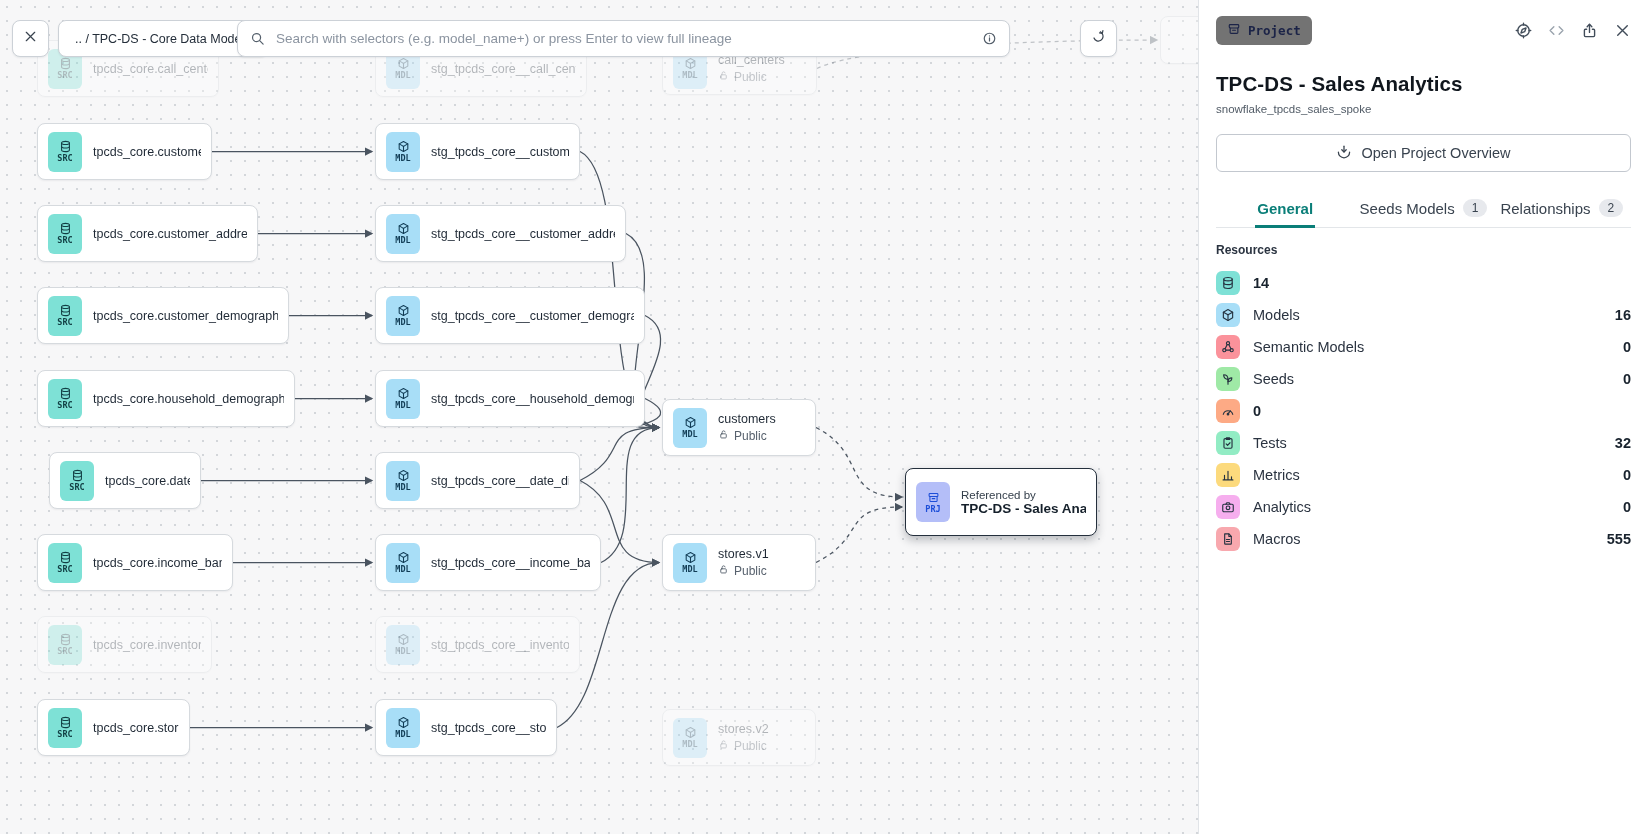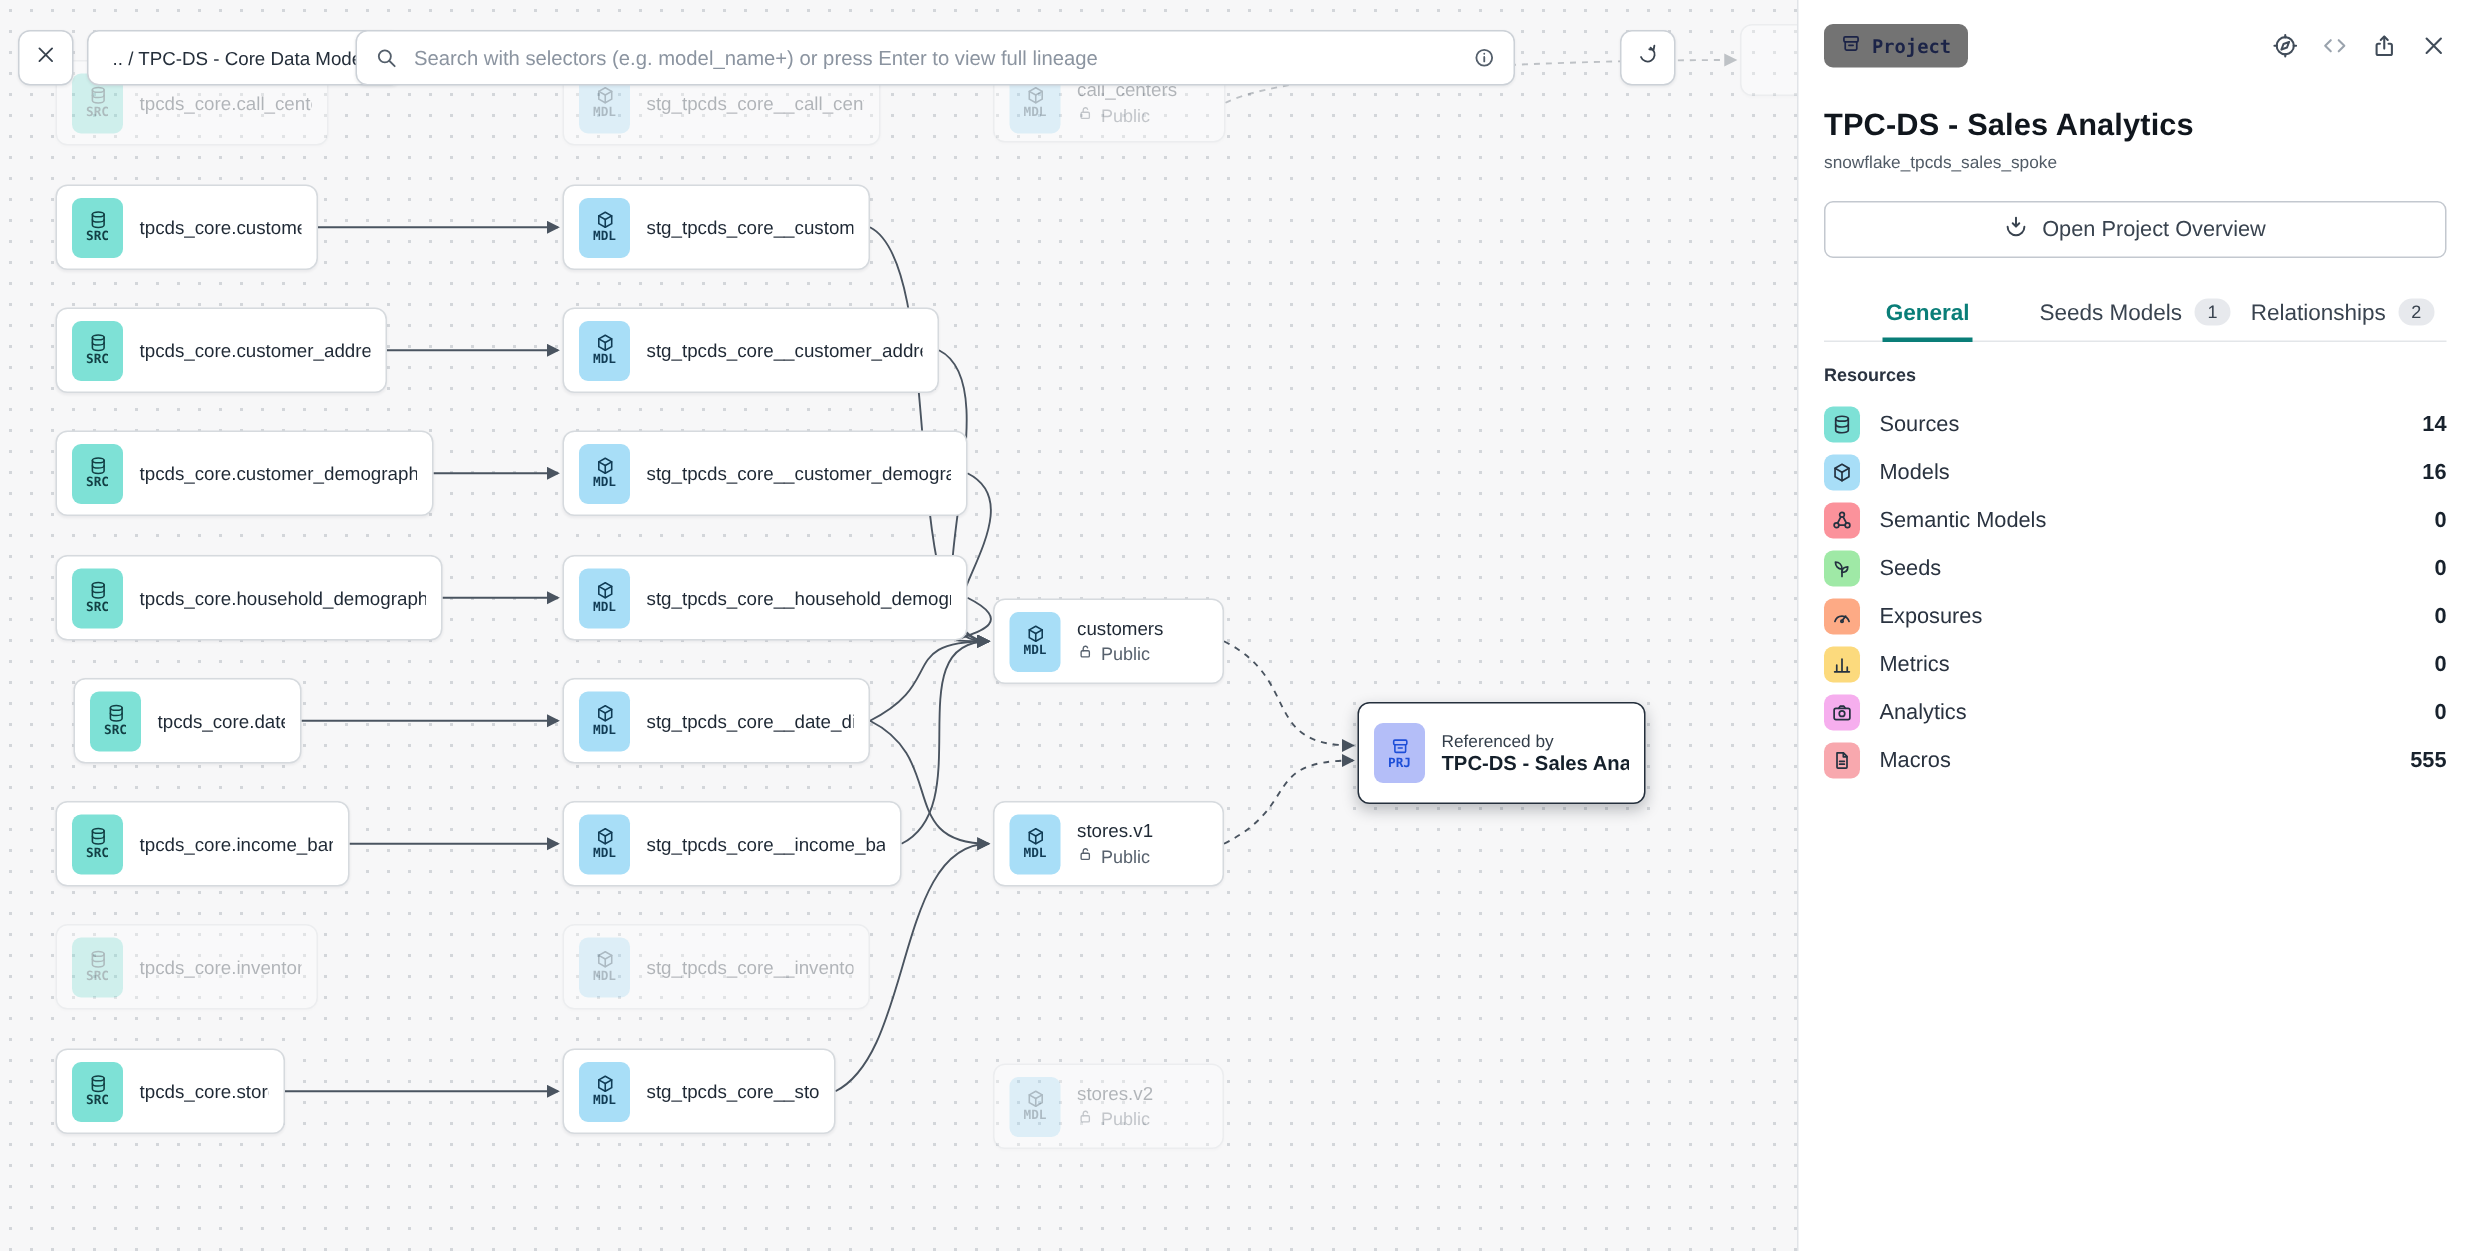--- a/index.html
+++ b/index.html
@@ -555,21 +555,20 @@
   <div class="res-head">Resources</div>
   <div class="res-list" id="res-list">
       <div class="res-row">
         <span class="res-icon" style="background:#7ee1d6">
           <svg width="14" height="14" viewBox="0 0 16 16" fill="none" stroke="currentColor" stroke-width="1.3" stroke-linecap="round" stroke-linejoin="round">
             <ellipse cx="8" cy="3.6" rx="4.8" ry="1.9"></ellipse>
             <path d="M3.2 3.6v8.8c0 1 2.1 1.9 4.8 1.9s4.8-.9 4.8-1.9V3.6"></path>
             <path d="M3.2 8c0 1 2.1 1.9 4.8 1.9s4.8-.9 4.8-1.9"></path>
           </svg>
         </span>
-        <span class="res-label">Sources</span>
         <span class="res-count">14</span>
       </div>
       <div class="res-row">
         <span class="res-icon" style="background:#a8def7">
           <svg width="14" height="14" viewBox="0 0 16 16" fill="none" stroke="currentColor" stroke-width="1.3" stroke-linecap="round" stroke-linejoin="round">
             <path d="M8 1.8l5.3 3v6.4L8 14.2l-5.3-3V4.8z"></path>
             <path d="M2.7 4.8L8 7.8l5.3-3"></path>
             <path d="M8 7.8v6.4"></path>
           </svg>
         </span>
@@ -600,22 +599,32 @@
         <span class="res-count">0</span>
       </div>
       <div class="res-row">
         <span class="res-icon" style="background:#fdaa85">
           <svg width="14" height="14" viewBox="0 0 16 16" fill="none" stroke="currentColor" stroke-width="1.3" stroke-linecap="round" stroke-linejoin="round">
             <path d="M2.6 11.8a5.6 5.6 0 0110.8 0"></path>
             <path d="M8 11.3l2.8-3.6"></path>
             <circle cx="8" cy="11.6" r=".9"></circle>
           </svg>
         </span>
-        <span class="res-label">Exposures</span>
         <span class="res-count">0</span>
+      </div>
+      <div class="res-row">
+        <span class="res-icon" style="background:#92ecc4">
+          <svg width="14" height="14" viewBox="0 0 16 16" fill="none" stroke="currentColor" stroke-width="1.3" stroke-linecap="round" stroke-linejoin="round">
+            <rect x="3.4" y="3" width="9.2" height="11" rx="1.4"></rect>
+            <path d="M6.2 2.2h3.6V4H6.2z"></path>
+            <path d="M5.9 9.1l1.6 1.6 2.8-3"></path>
+          </svg>
+        </span>
+        <span class="res-label">Tests</span>
+        <span class="res-count">32</span>
       </div>
       <div class="res-row">
         <span class="res-icon" style="background:#fcda7d">
           <svg width="14" height="14" viewBox="0 0 16 16" fill="none" stroke="currentColor" stroke-width="1.3" stroke-linecap="round" stroke-linejoin="round">
             <path d="M4 13V8.4M8 13V3.8M12 13V10"></path>
             <path d="M2.4 13.6h11.2"></path>
           </svg>
         </span>
         <span class="res-label">Metrics</span>
         <span class="res-count">0</span>

